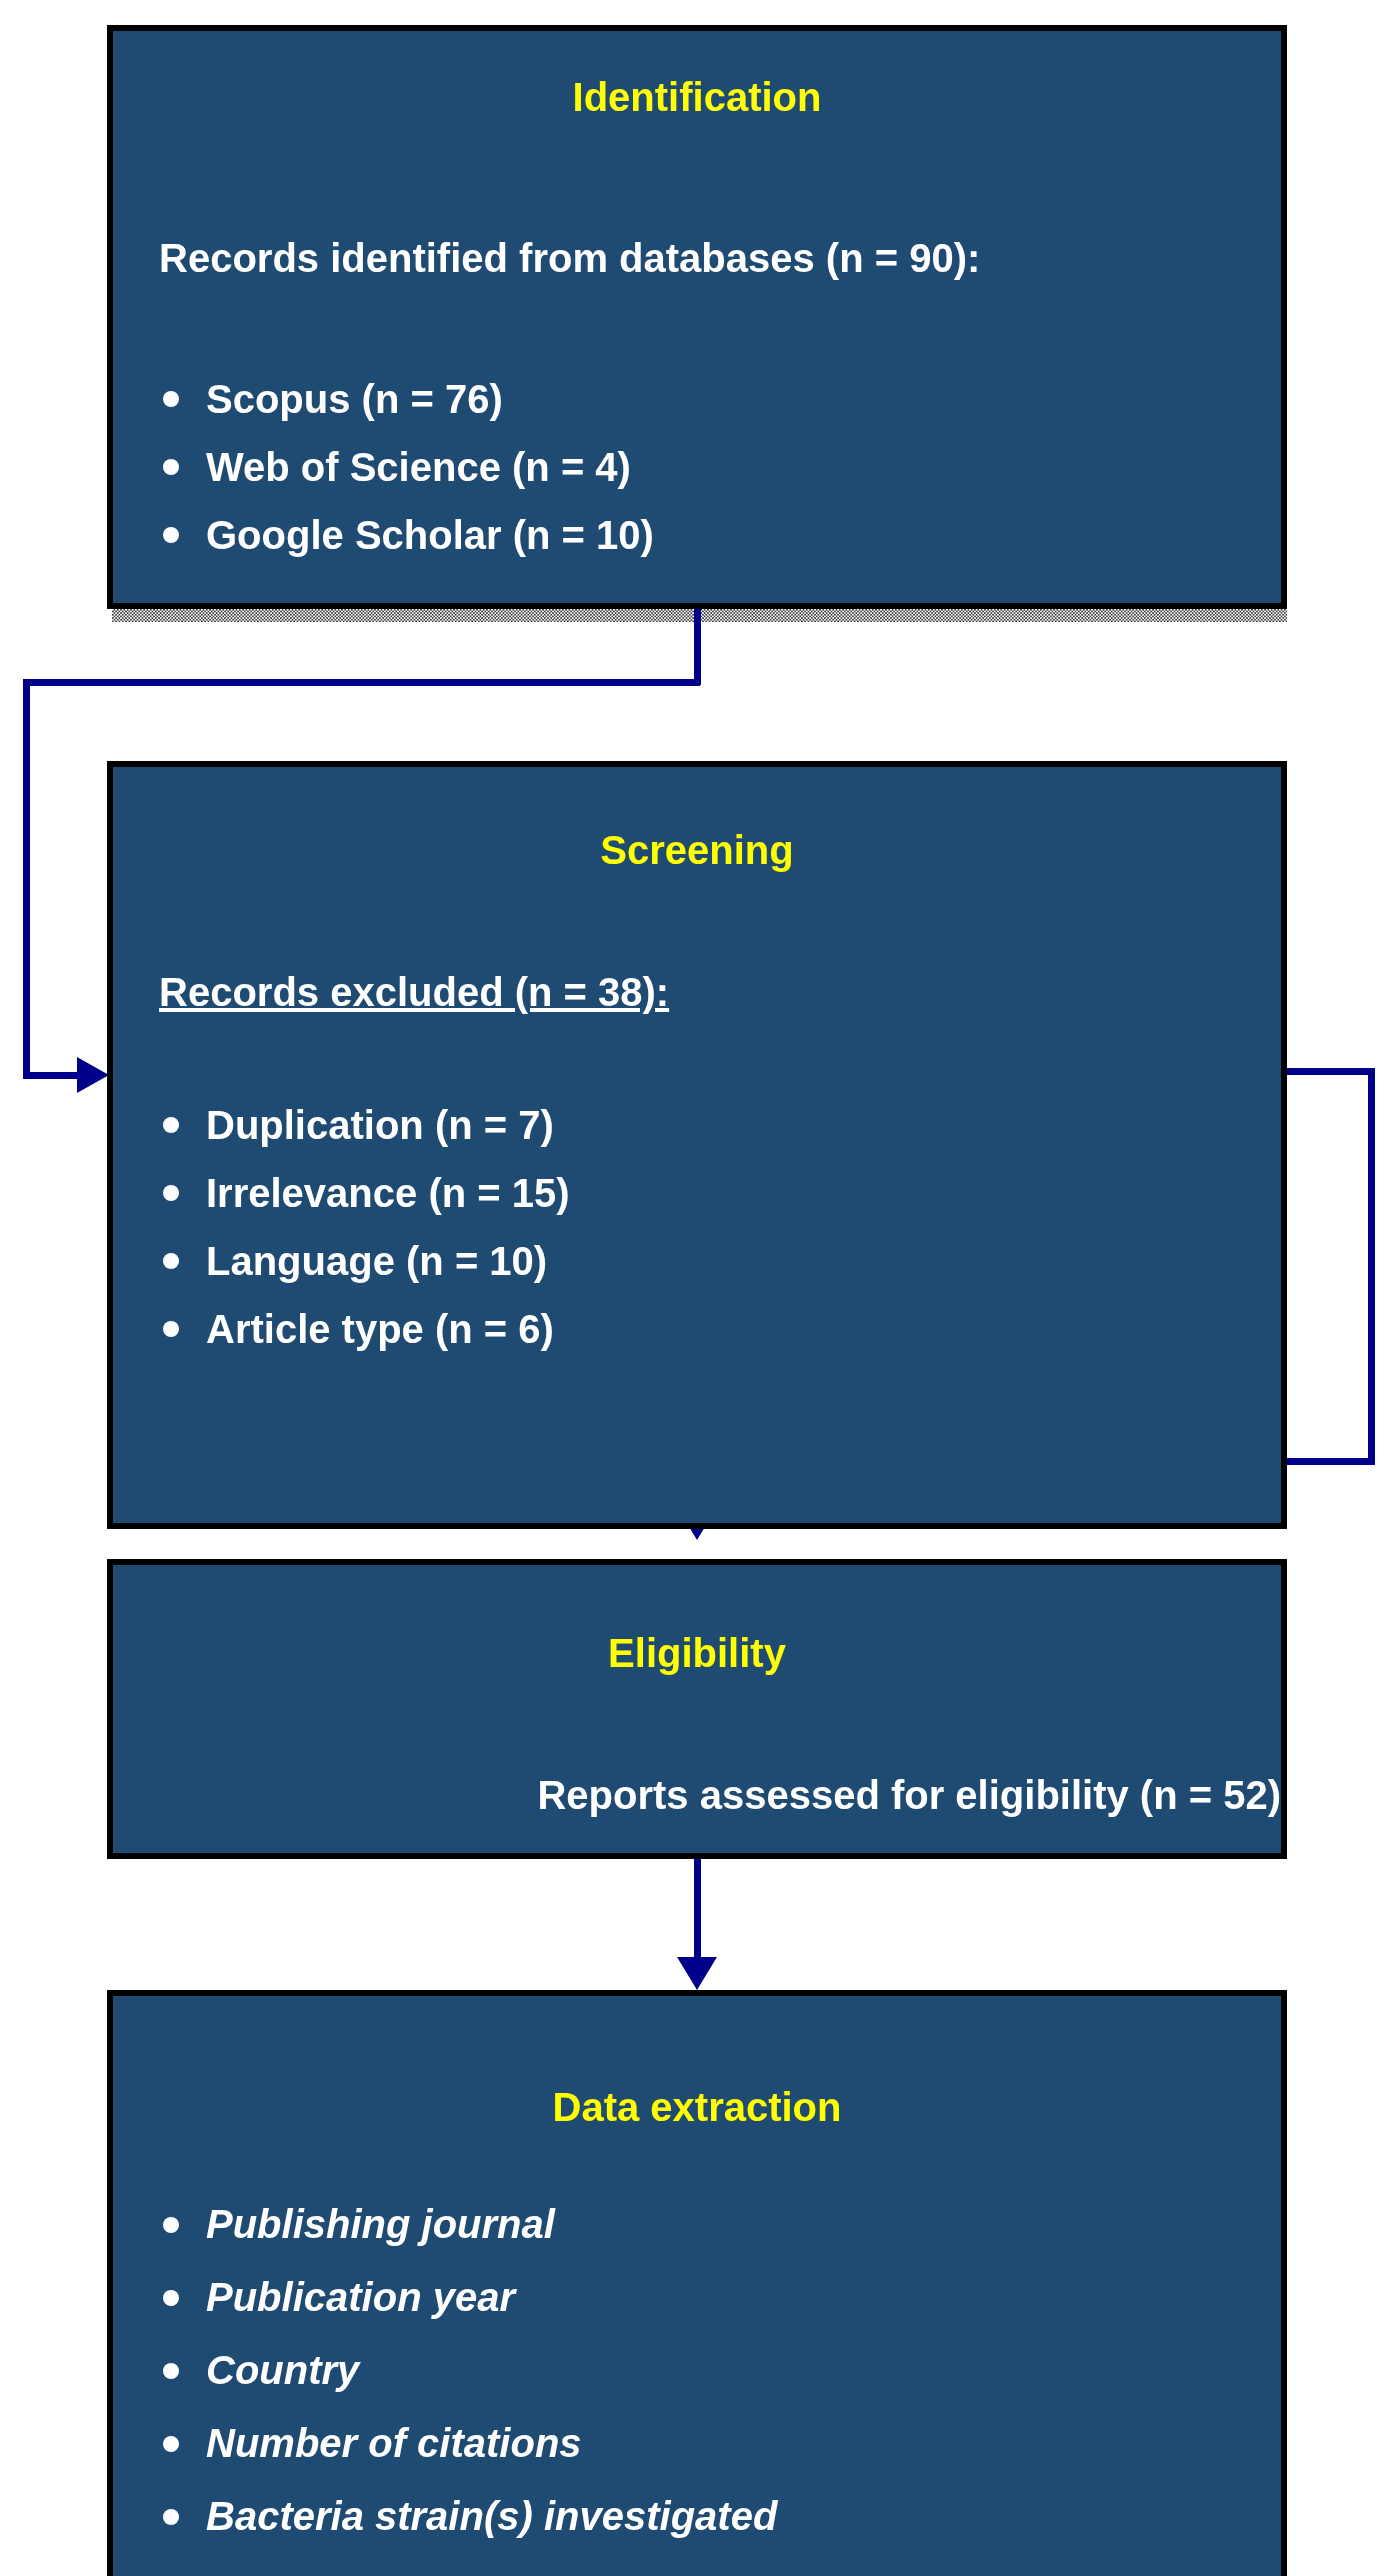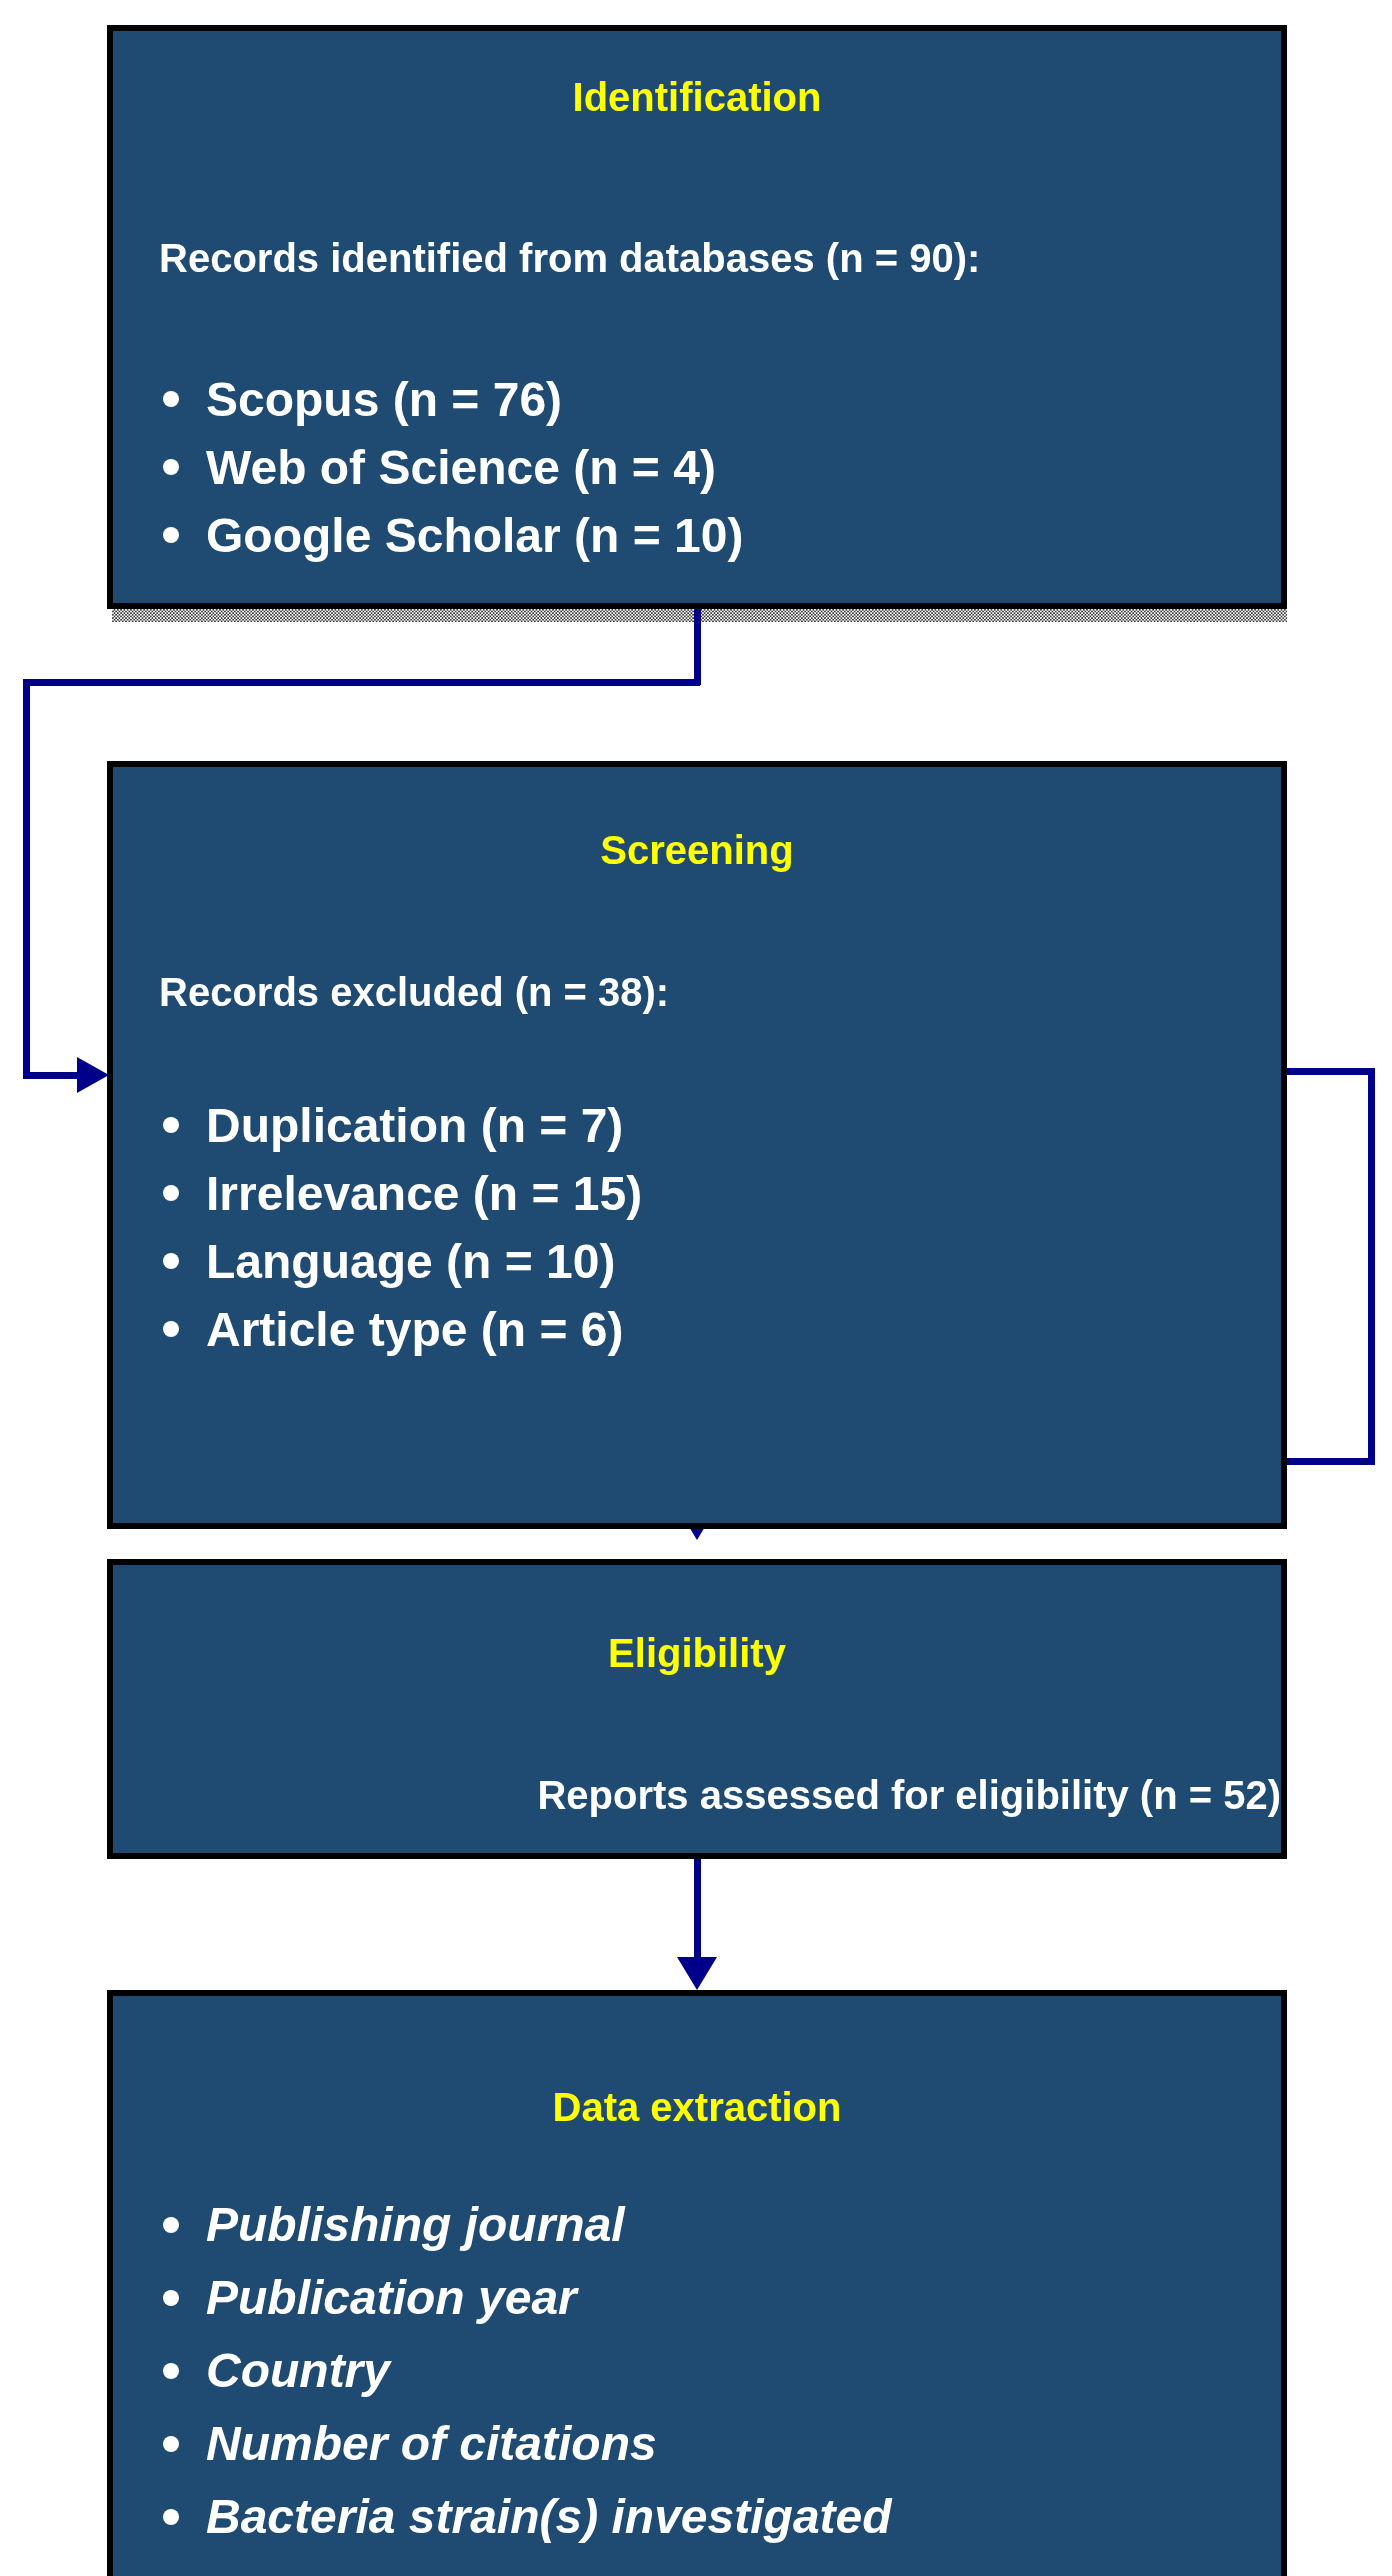--- a/index.html
+++ b/index.html
@@ -38,33 +38,33 @@
   .box3 .title{top:65px;}
   .box4 .title{top:88px;}
 
   .lead{
     position:absolute;margin:0;
     left:46px;right:25px;
     font-size:40px;line-height:1.15;
     color:var(--c-body_text,#FFFFFF);
   }
   .lead1{top:204px;}
-  .lead2{top:202px;}
+  .lead2{top:202px;text-decoration:underline;}
   .lead3{top:207px;left:0;right:0;text-align:right;}
 
   .bullets{
     position:absolute;margin:0;padding:0;list-style:none;
     left:50px;right:16.7px;
   }
   .bullets1{top:334px;}
   .bullets2{top:324px;}
   .bullets4{top:192px;font-style:italic;}
   .bullet{
     display:flex;align-items:center;
-    font-size:48px;
+    font-size:40px;
     color:var(--c-body_text,#FFFFFF);
   }
   .bullets1 .bullet,.bullets2 .bullet{height:68px;}
   .bullets4 .bullet{height:73px;}
   .bullet::before{
     content:"";flex:0 0 auto;
     width:16px;height:16px;border-radius:50%;
     background:var(--c-body_text,#FFFFFF);
     margin-right:27px;
   }

